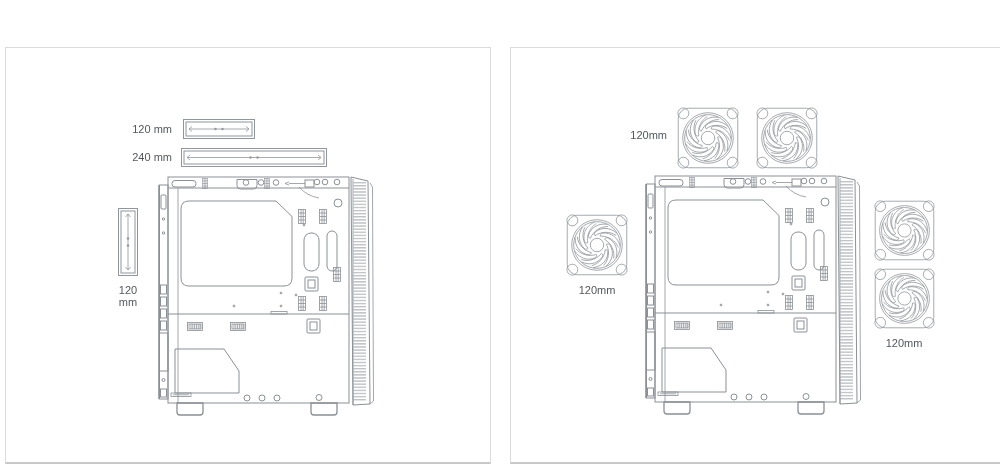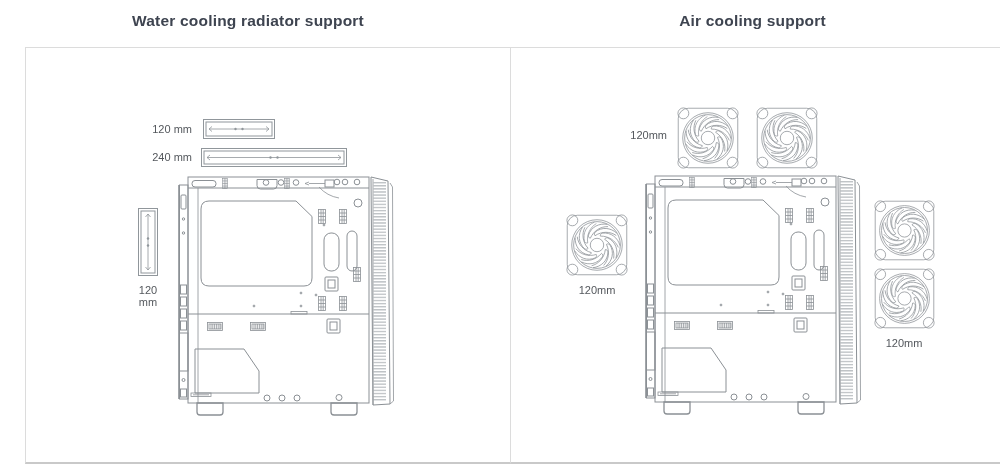--- a/index.html
+++ b/index.html
@@ -4,21 +4,21 @@
 <style>
   html,body{margin:0;padding:0;background:#ffffff;}
   .canvas{position:relative;width:1000px;height:471px;background:#ffffff;
           font-family:"Liberation Sans",sans-serif;overflow:hidden;}
   .panel-title{position:absolute;top:12px;font-size:15.5px;font-weight:600;
                color:#3e4450;text-align:center;letter-spacing:.2px;}
   #title-left{left:5px;width:486px;}
   #title-right{left:510px;width:485px;}
   .panel-box{position:absolute;top:47px;height:417px;background:#ffffff;
              border:1px solid #dcdcdc;border-bottom:2px solid #c9c9c9;box-sizing:border-box;}
-  #panel-left{left:5px;width:486px;margin-left:20px;}
+  #panel-left{left:5px;width:486px;}
   #panel-right{left:510px;width:585px;}
   svg.diagram{position:absolute;left:0;top:0;display:block;}
   text.dlabel{font-family:"Liberation Sans",sans-serif;font-size:11px;fill:#53575c;stroke:none;}
 </style>
 </head>
 <body>
 
 <div class="canvas">
 
   <svg width="0" height="0" style="position:absolute" aria-hidden="true">
@@ -176,22 +176,20 @@
 
           <path d="M192,2 L209,6 L211,229 L194,230 Z"></path>
           <rect x="194.5" y="6" width="12.5" height="221" fill="url(#mesh)" stroke="none"></rect>
           <line x1="194" y1="4" x2="194" y2="230" stroke-width="0.8"></line>
           <path d="M211,8 L213.5,12 L214.5,226 L211,229" stroke-width="0.8"></path>
         </g>
       </symbol>
     </defs>
   </svg>
 
-  <div class="panel-title" id="title-left">Water cooling radiator support</div>
-  <div class="panel-title" id="title-right">Air cooling support</div>
 
   <div class="panel-box" id="panel-left">
     <svg class="diagram" width="484" height="415" viewBox="0 0 484 415">
       <use href="#rad120" x="177" y="71" width="72" height="20"></use>
       <use href="#rad240" x="175" y="100" width="146" height="19"></use>
       <use href="#radv" x="112" y="160" width="20" height="68"></use>
       <use href="#pccase" x="153" y="127" width="218" height="240"></use>
       <text class="dlabel" x="166" y="85" text-anchor="end">120 mm</text>
       <text class="dlabel" x="166" y="113" text-anchor="end">240 mm</text>
       <text class="dlabel" x="122" y="246" text-anchor="middle">120</text>

